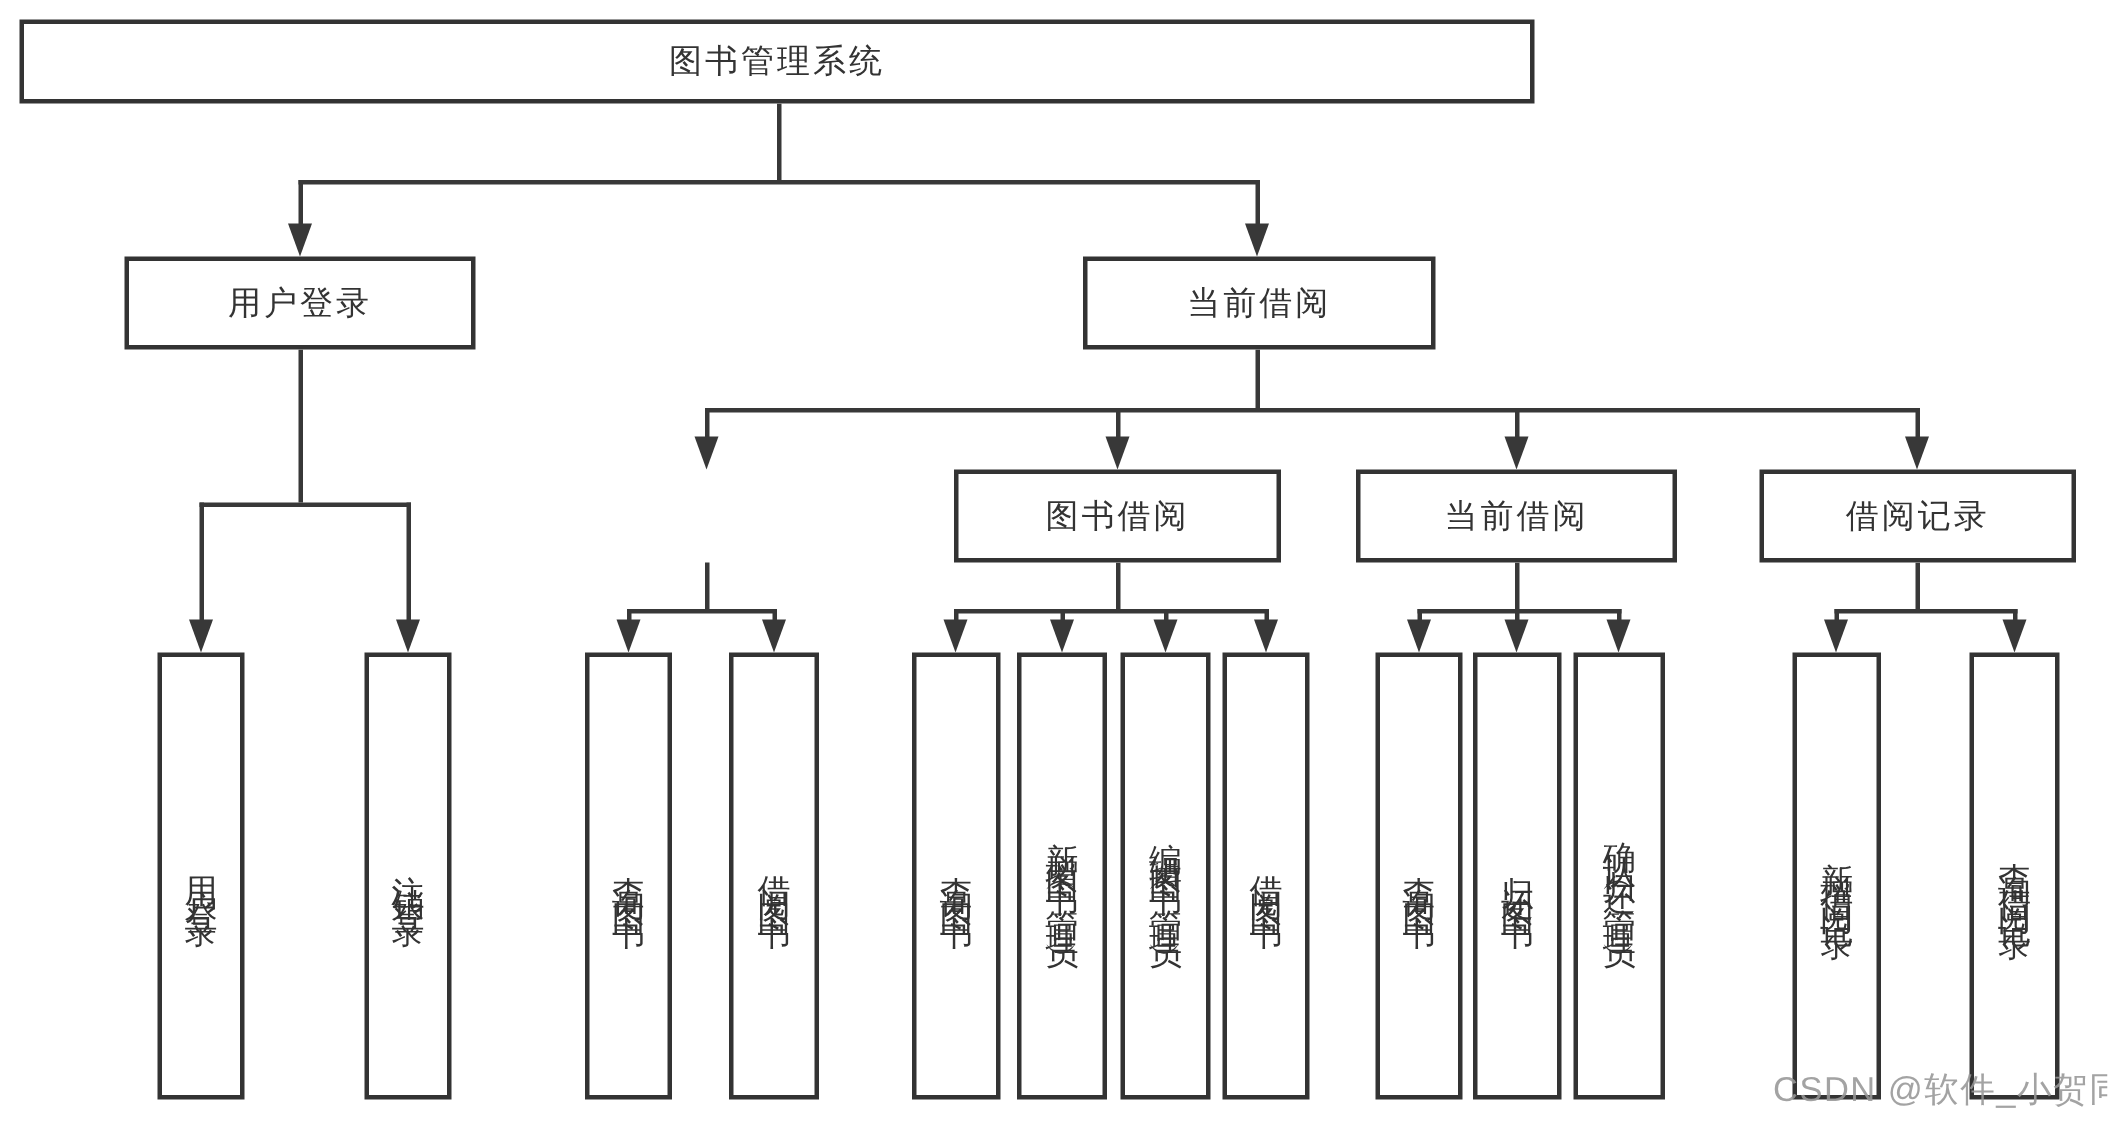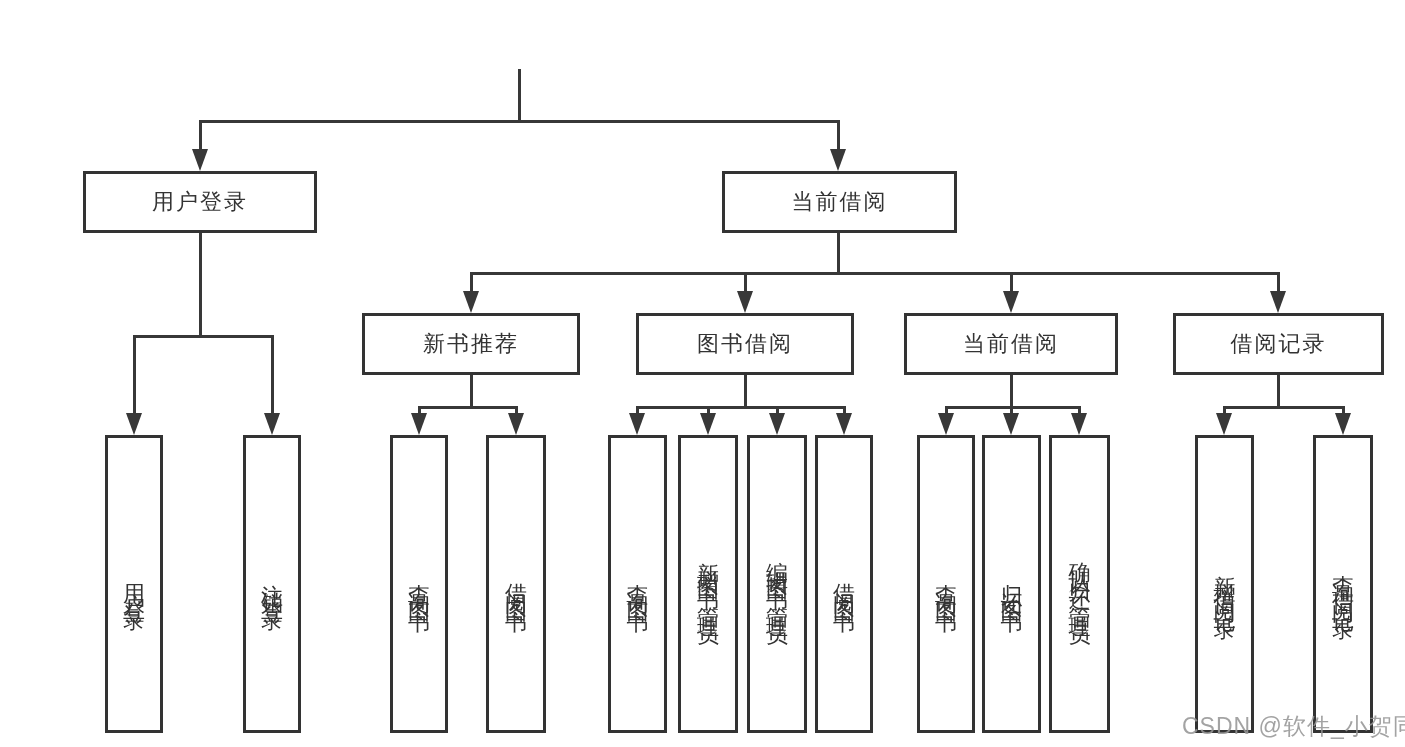--- a/index.html
+++ b/index.html
@@ -35,20 +35,23 @@
     position:absolute; left:1182px; top:711px; z-index:5;
     font-size:23px; letter-spacing:1px; color:rgba(150,150,150,0.88);
     white-space:nowrap;
   }
 </style>
 </head>
 <body>
 
 <div id="stage">
 
+  <div class="box" style="left:13px; top:13px; width:1010px; height:56px;">
+    <span>图书管理系统</span>
+  </div>
 
   <div class="vline" style="left:518px; top:69px;  height:51px;"></div>
   <div class="hline" style="left:199px; top:120px; width:641px;"></div>
   <div class="vline" style="left:199px; top:120px; height:32px;"></div>
   <div class="arrow" style="left:192px; top:149px;"></div>
   <div class="vline" style="left:837px; top:120px; height:32px;"></div>
   <div class="arrow" style="left:830px; top:149px;"></div>
 
   <div class="box" style="left:83px; top:171px; width:234px; height:62px;">
     <span>用户登录</span>
@@ -68,23 +71,20 @@
   <div class="hline" style="left:470px; top:272px; width:810px;"></div>
   <div class="vline" style="left:470px; top:272px; height:20px;"></div>
   <div class="arrow" style="left:463px; top:291px;"></div>
   <div class="vline" style="left:744px; top:272px; height:20px;"></div>
   <div class="arrow" style="left:737px; top:291px;"></div>
   <div class="vline" style="left:1010px; top:272px; height:20px;"></div>
   <div class="arrow" style="left:1003px; top:291px;"></div>
   <div class="vline" style="left:1277px; top:272px; height:20px;"></div>
   <div class="arrow" style="left:1270px; top:291px;"></div>
 
-  <div class="box" style="left:362px; top:313px; width:218px; height:62px;">
-    <span>新书推荐</span>
-  </div>
   <div class="box" style="left:904px; top:313px; width:214px; height:62px;">
     <span>当前借阅</span>
   </div>
   <div class="box" style="left:636px; top:313px; width:218px; height:62px;">
     <span>图书借阅</span>
   </div>
   <div class="box" style="left:1173px; top:313px; width:211px; height:62px;">
     <span>借阅记录</span>
   </div>
 

